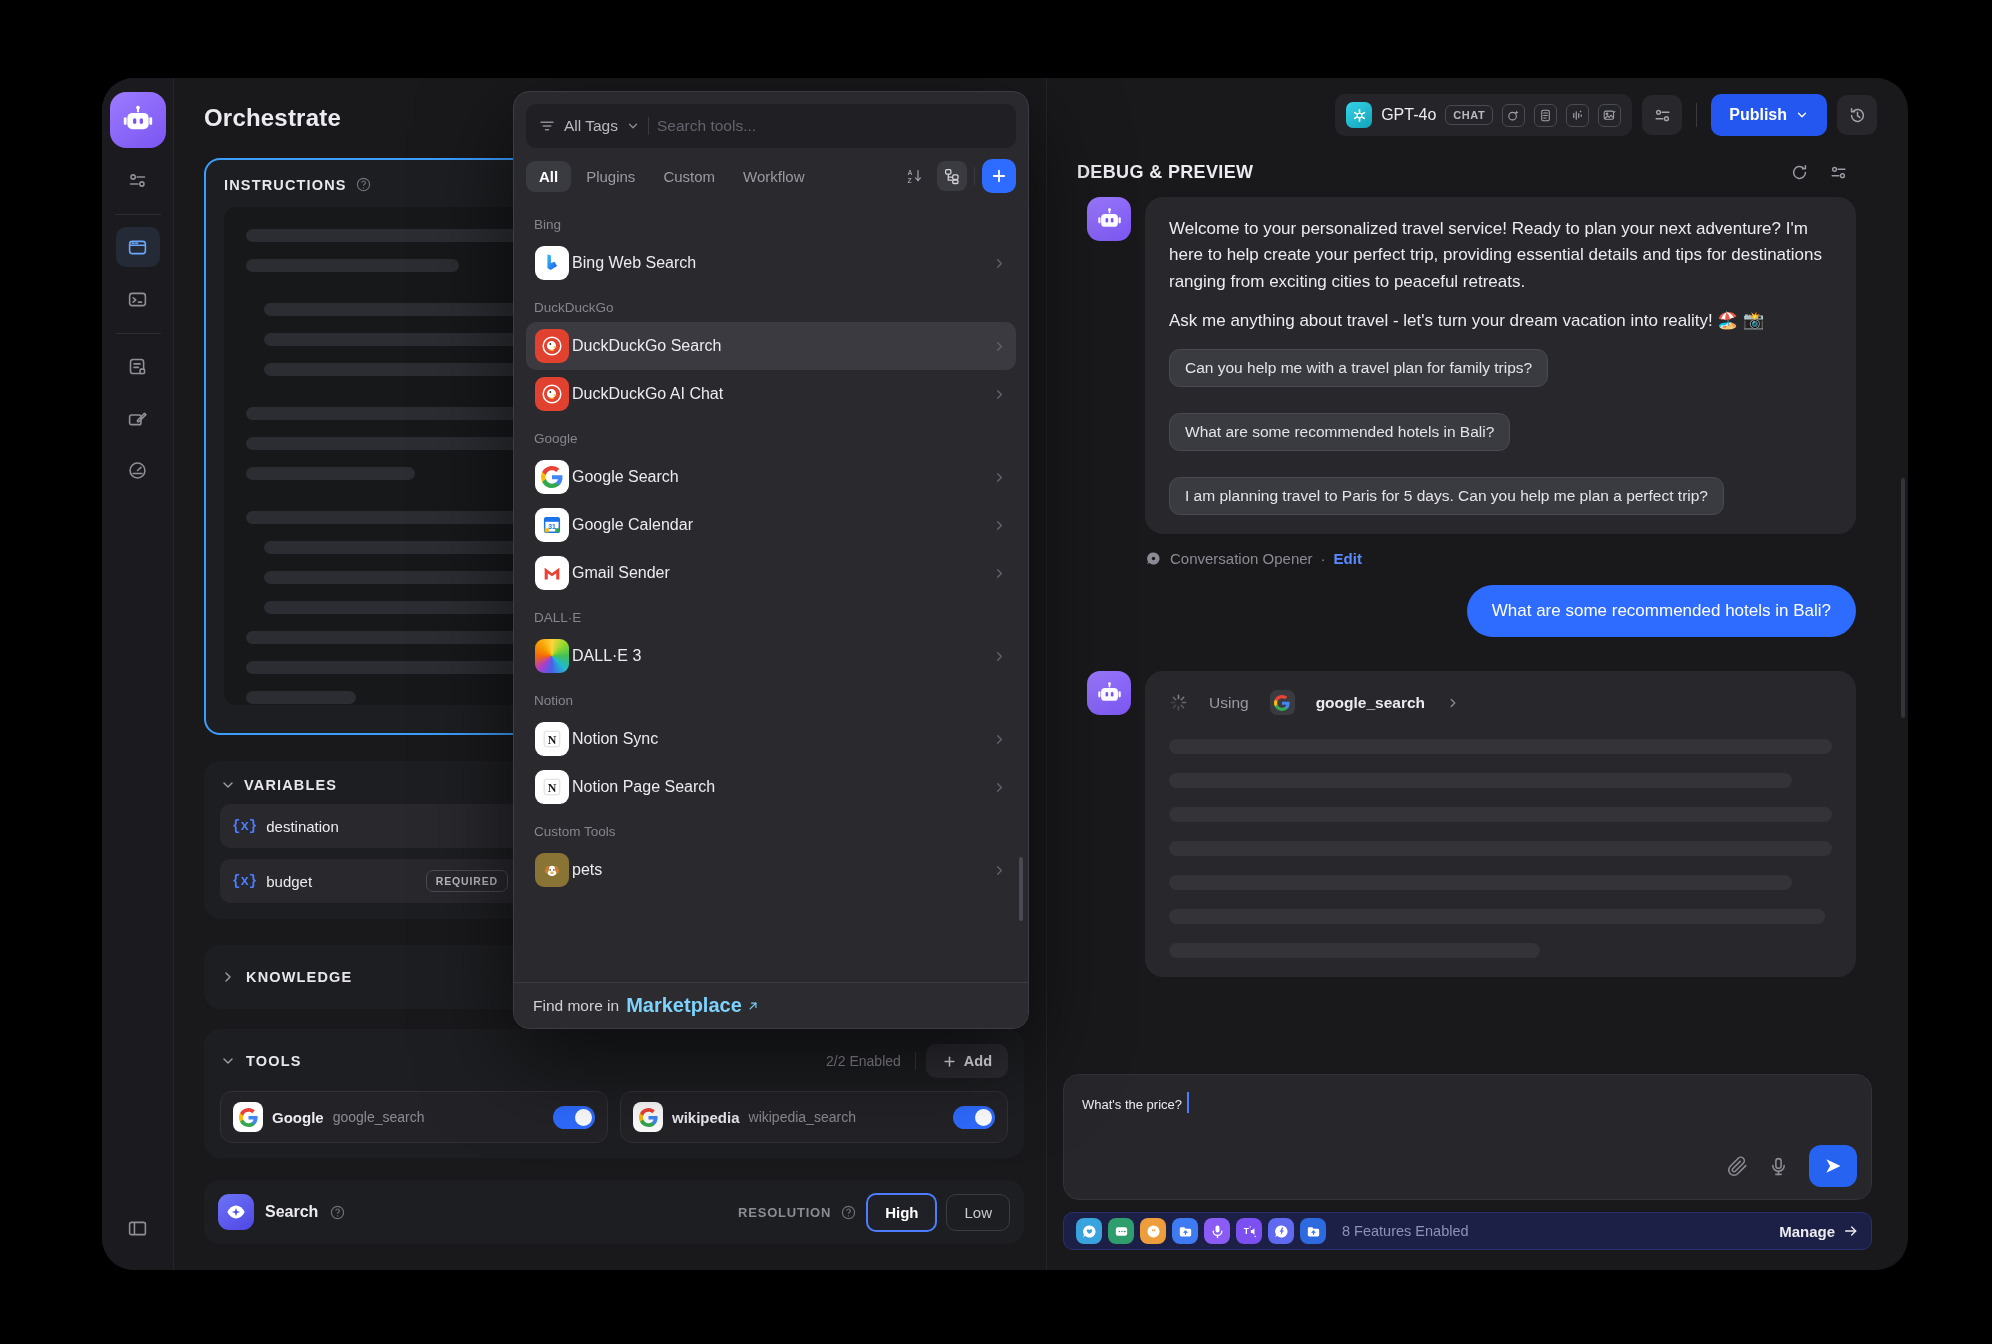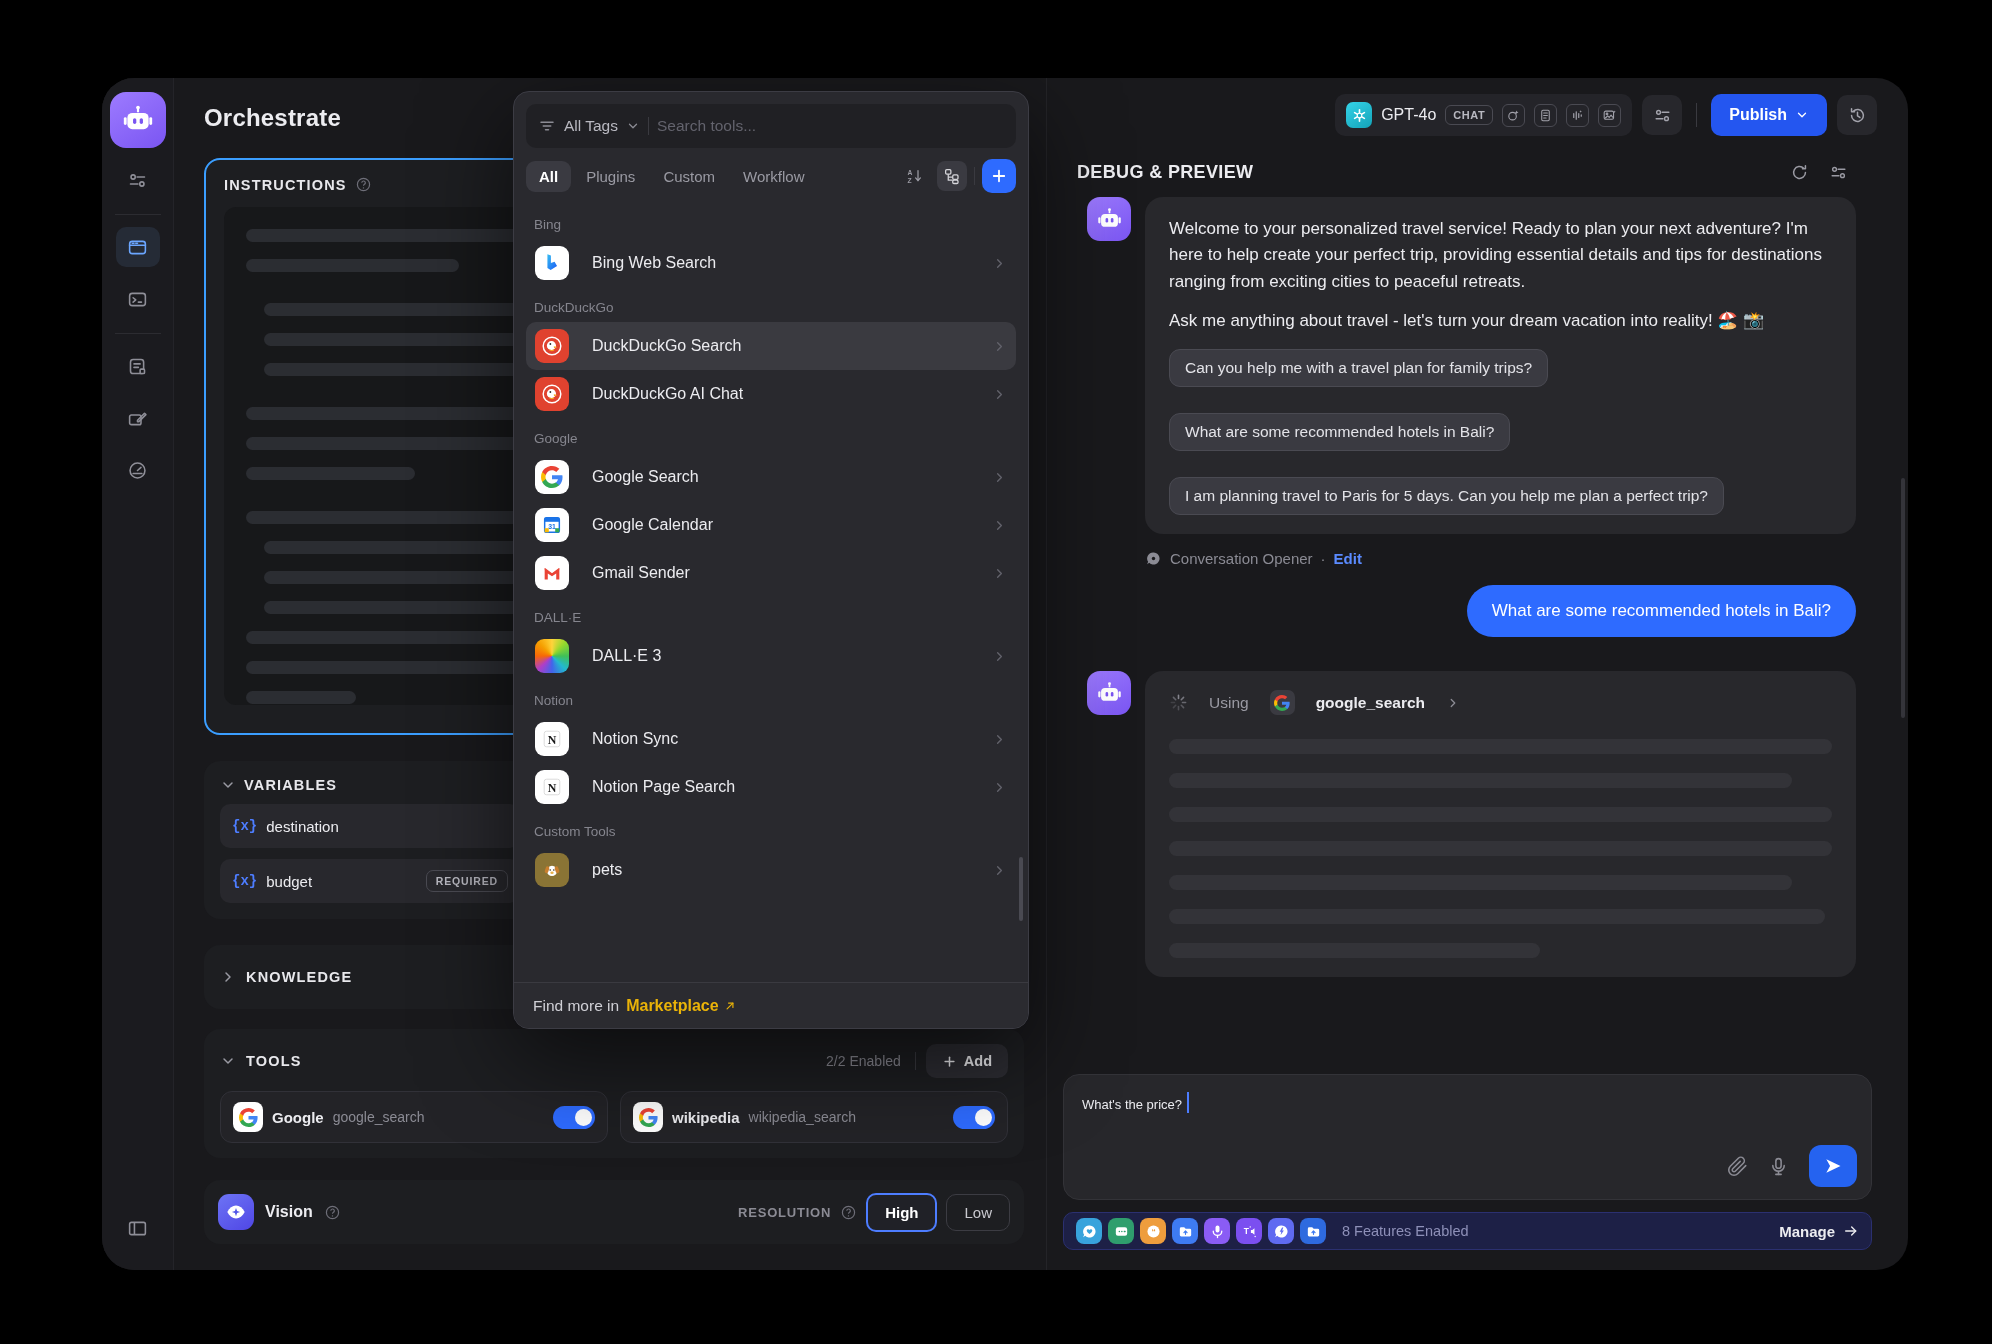--- a/index.html
+++ b/index.html
@@ -122,34 +122,34 @@
   .pp-tab { font-size:15px; color:#9a9aa3; padding:7px 13px; border-radius:9px; }
   .pp-tab.active { background:#3a3a41; color:#fff; font-weight:700; }
   .pp-tabtools { margin-left:auto; display:flex; align-items:center; gap:7px; color:#9a9aa3; }
   .pp-tool { width:30px; height:30px; border-radius:8px; display:flex; align-items:center; justify-content:center; }
   .pp-tool.on { background:#3a3a41; color:#d5d5da; }
   .pp-tool svg { width:18px; height:18px; }
   .plus-btn { width:34px; height:34px; border-radius:10px; background:#2e6bff; color:#fff; display:flex; align-items:center; justify-content:center; }
   .plus-btn svg { width:18px; height:18px; }
   .pp-list { flex:1; overflow:hidden; padding:2px 12px 0; position:relative; }
   .sec-head { font-size:13.5px; color:#85858e; margin:13px 8px 7px; }
-  .trow { height:48px; border-radius:10px; display:flex; align-items:center; gap:23px; padding:0 9px; }
+  .trow { height:48px; border-radius:10px; display:flex; align-items:center; gap:3px; padding:0 9px; }
   .trow.hl { background:#3a3a40; }
   .trow-name { font-size:16px; color:#ececf0; }
   .trow-chev { margin-left:auto; color:#62626b; width:15px; height:15px; }
   .ticon { width:34px; height:34px; border-radius:9px; display:flex; align-items:center; justify-content:center; flex:0 0 34px; }
   .ticon.white { background:#fff; }
   .ticon svg { width:22px; height:22px; }
   .ticon.dalle { background:conic-gradient(#ffd43b,#94d82d,#40c057,#22b8cf,#4263eb,#ae3ec9,#f76707,#f59f00,#ffd43b); }
   .ticon.notion { background:#fff; font-family:"Liberation Serif",serif; font-weight:700; font-size:21px; color:#191919; }
   .ticon.ddg { background:#e0422f; }
   .ticon.pets { background:#8a7435; }
   .pp-footer { height:46px; border-top:1px solid #3a3a40; background:#2b2b30; display:flex; align-items:center; gap:7px; padding:0 19px; flex:0 0 46px; }
   .ft-text { font-size:15.5px; color:#d0d0d6; }
-  .ft-link { font-size:16px; color:#eab308; font-weight:600; display:flex; align-items:center; gap:4px;justify-content:space-between; }
+  .ft-link { font-size:20px; color:#7dd3fc; font-weight:600; display:flex; align-items:center; gap:4px;justify-content:space-between; }
   .ft-link svg { width:14px; height:14px; }
   .pp-scroll { position:absolute; right:5px; top:655px; width:4px; height:64px; background:#4a4a52; border-radius:2px; }
 </style>
 </head>
 <body>
 
 <svg width="0" height="0" style="position:absolute">
   <defs>
     <linearGradient id="bingGrad" x1="0" y1="0" x2="1" y2="1">
       <stop offset="0" stop-color="#37bdf2"></stop>
@@ -526,21 +526,21 @@
         </div>
       </div>
     </section>
 
     <section class="panel vision">
       <span class="vision-icon">
           <svg style="width:22px;height:22px">
             <use href="#i-eye-spark"></use>
           </svg>
         </span>
-      <span class="vision-title">Vision</span>
+      <span class="vision-title">Search</span>
       <svg class="help">
           <use href="#i-help"></use>
         </svg>
       <div class="res-group">
         <span class="res-label">RESOLUTION</span>
         <svg class="help">
             <use href="#i-help"></use>
           </svg>
         <button class="res-btn sel" style="cursor:pointer">High</button>
         <button class="res-btn unsel" style="cursor:pointer">Low</button>

